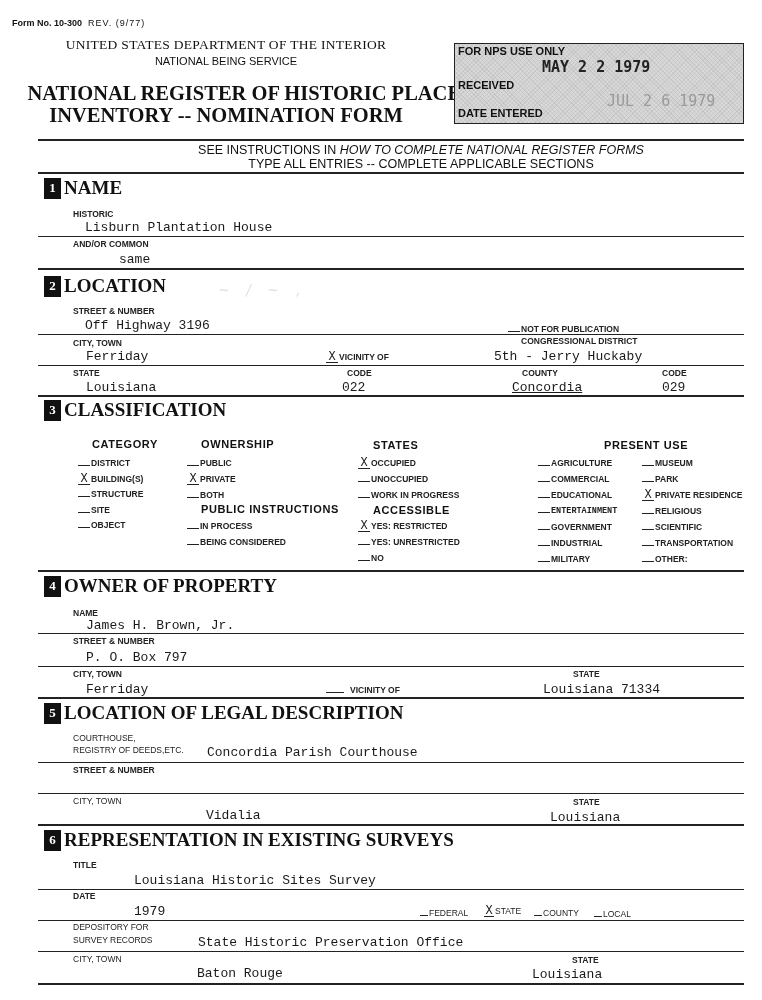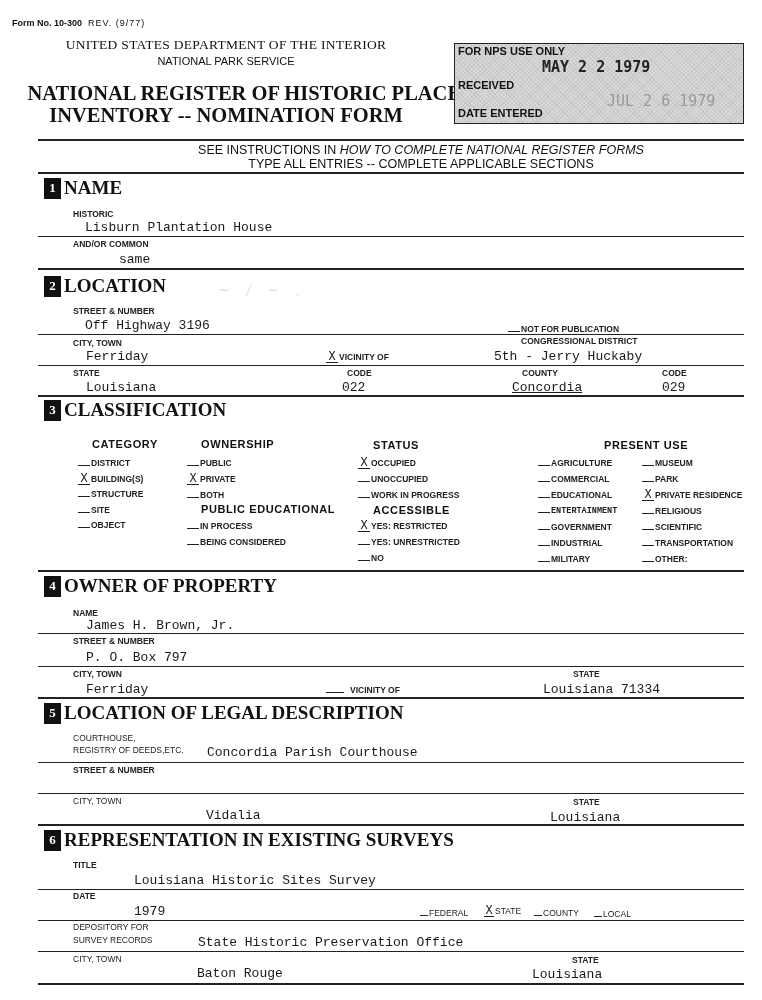--- a/index.html
+++ b/index.html
@@ -26,21 +26,21 @@
   .chk { position: absolute; font-size: 8.5px; font-weight: bold; white-space: nowrap; color: #222; }
   .chk .mark { display: inline-block; width: 12px; border-bottom: 1px solid #222; text-align: center; font-family: "Liberation Mono", monospace; font-size: 12px; font-weight: normal; line-height: 10px; margin-right: 1px; }
   .col-head { position: absolute; font-size: 11px; font-weight: bold; letter-spacing: 0.6px; white-space: nowrap; }
   .scribble { position: absolute; left: 218px; top: 282px; width: 210px; height: 20px; color: #bbb; font-family: "DejaVu Serif", serif; font-style: italic; font-size: 14px; letter-spacing: 6px; opacity: 0.5; }
 </style>
 </head>
 <body>
 
 <div class="abs form-no"><span>Form No. 10-300</span><span class="rev">REV. (9/77)</span></div>
 <div class="abs dept">UNITED STATES DEPARTMENT OF THE INTERIOR</div>
-<div class="abs nps">NATIONAL PARK SERVICE</div>
+<div class="abs nps">NATIONAL BEING SERVICE</div>
 <div class="abs title1">NATIONAL REGISTER OF HISTORIC PLACES</div>
 <div class="abs title2">INVENTORY -- NOMINATION FORM</div>
 
 <div class="abs nps-box">
   <div class="lbl" style="top:1px;">FOR NPS USE ONLY</div>
   <div class="stamp" style="left:87px; top:14px; font-size:15px; font-weight:bold; color:#222;">MAY 2 2 1979</div>
   <div class="lbl" style="top:35px;">RECEIVED</div>
   <div class="stamp" style="left:152px; top:48px; font-size:15px; color:#9a9a9a;">JUL 2 6 1979</div>
   <div class="lbl" style="top:63px;">DATE ENTERED</div>
 </div>
@@ -95,25 +95,25 @@
 <div class="chk" style="left:78px; top:458px;"><span class="mark"></span><span>DISTRICT</span></div>
 <div class="chk" style="left:78px; top:474px;"><span class="mark">X</span><span>BUILDING(S)</span></div>
 <div class="chk" style="left:78px; top:489px;"><span class="mark"></span><span>STRUCTURE</span></div>
 <div class="chk" style="left:78px; top:505px;"><span class="mark"></span><span>SITE</span></div>
 <div class="chk" style="left:78px; top:520px;"><span class="mark"></span><span>OBJECT</span></div>
 
 <div class="col-head" style="left:201px; top:438px;">OWNERSHIP</div>
 <div class="chk" style="left:187px; top:458px;"><span class="mark"></span><span>PUBLIC</span></div>
 <div class="chk" style="left:187px; top:474px;"><span class="mark">X</span><span>PRIVATE</span></div>
 <div class="chk" style="left:187px; top:490px;"><span class="mark"></span><span>BOTH</span></div>
-<div class="col-head" style="left:201px; top:503px;">PUBLIC EDUCATIONAL</div>
+<div class="col-head" style="left:201px; top:503px;">PUBLIC INSTRUCTIONS</div>
 <div class="chk" style="left:187px; top:521px;"><span class="mark"></span><span>IN PROCESS</span></div>
 <div class="chk" style="left:187px; top:537px;"><span class="mark"></span><span>BEING CONSIDERED</span></div>
 
-<div class="col-head" style="left:373px; top:439px;">STATUS</div>
+<div class="col-head" style="left:373px; top:439px;">STATES</div>
 <div class="chk" style="left:358px; top:458px;"><span class="mark">X</span><span>OCCUPIED</span></div>
 <div class="chk" style="left:358px; top:474px;"><span class="mark"></span><span>UNOCCUPIED</span></div>
 <div class="chk" style="left:358px; top:490px;"><span class="mark"></span><span>WORK IN PROGRESS</span></div>
 <div class="col-head" style="left:373px; top:504px;">ACCESSIBLE</div>
 <div class="chk" style="left:358px; top:521px;"><span class="mark">X</span><span>YES: RESTRICTED</span></div>
 <div class="chk" style="left:358px; top:537px;"><span class="mark"></span><span>YES: UNRESTRICTED</span></div>
 <div class="chk" style="left:358px; top:553px;"><span class="mark"></span><span>NO</span></div>
 
 <div class="col-head" style="left:604px; top:439px;text-align:center;">PRESENT USE</div>
 <div class="chk" style="left:538px; top:458px;"><span class="mark"></span><span>AGRICULTURE</span></div>

